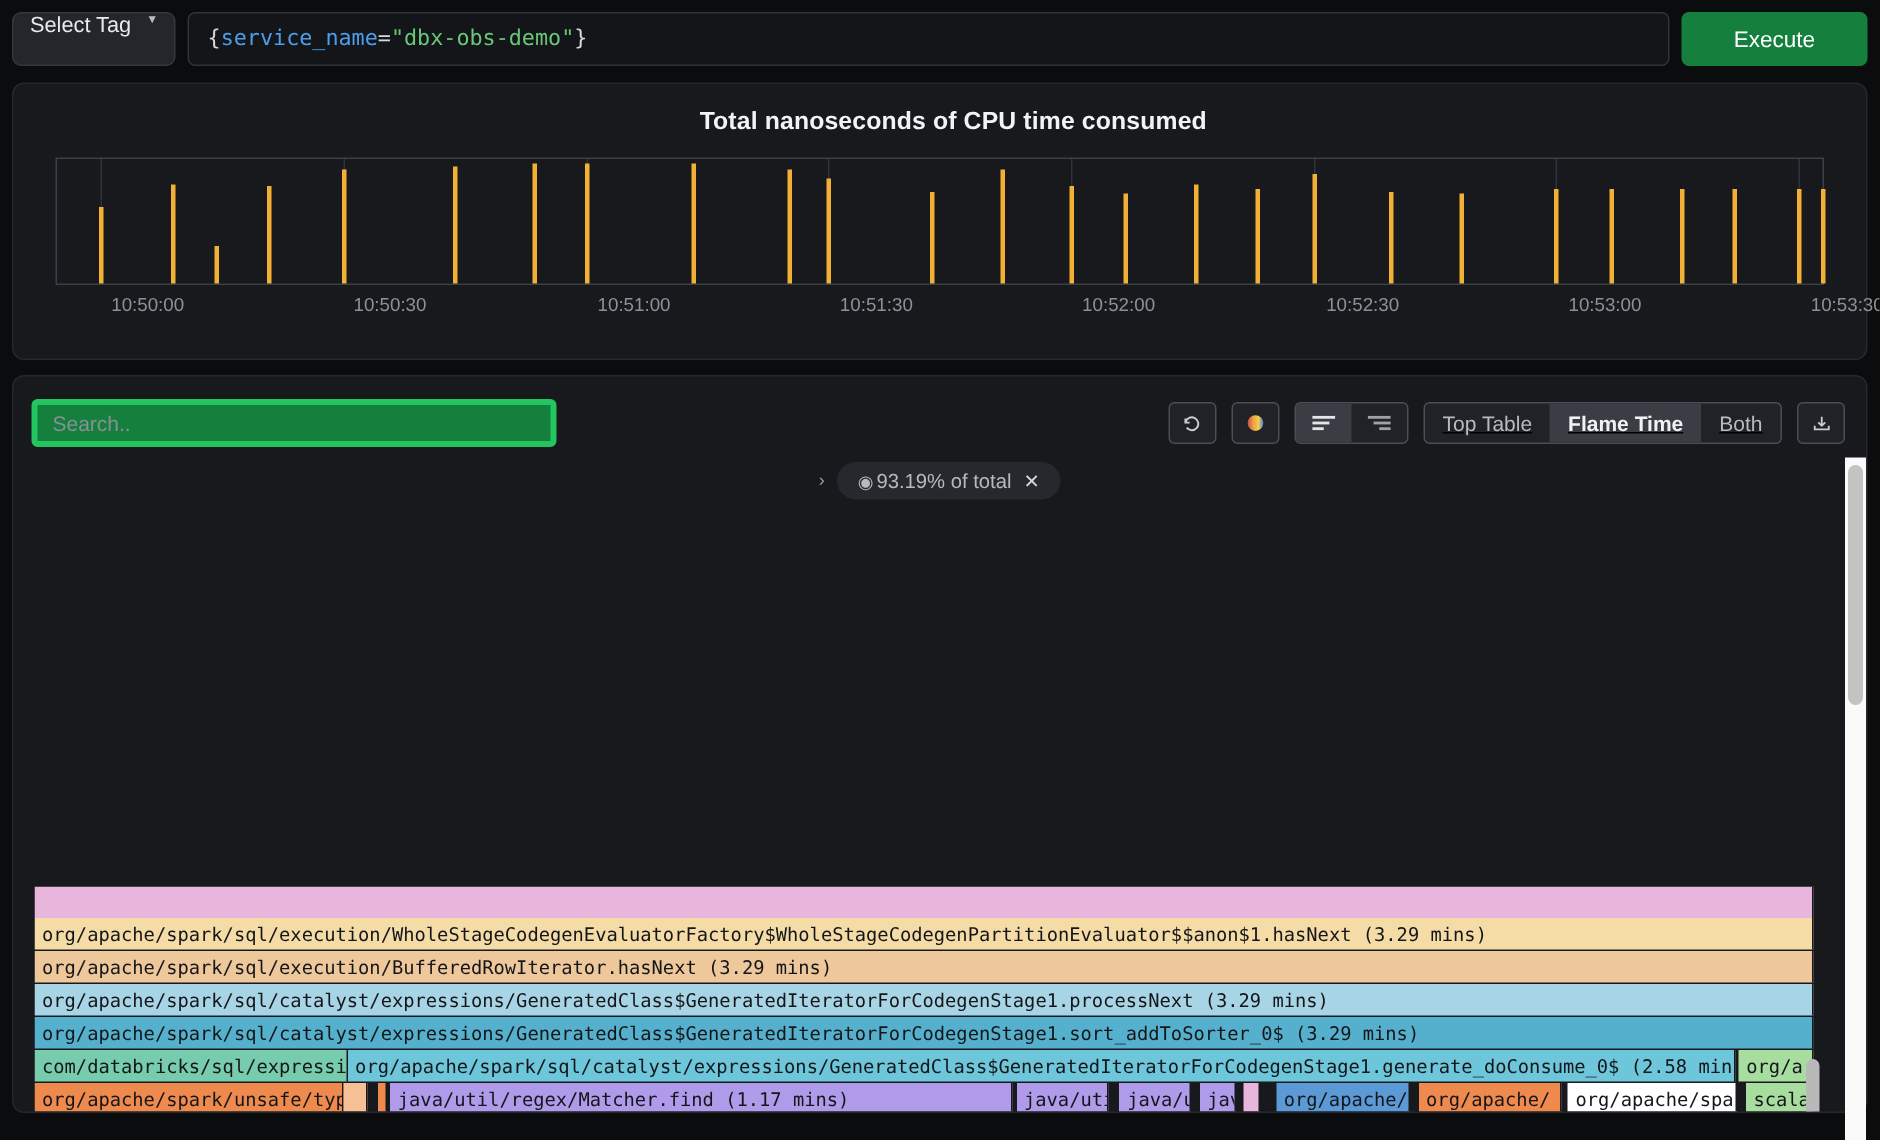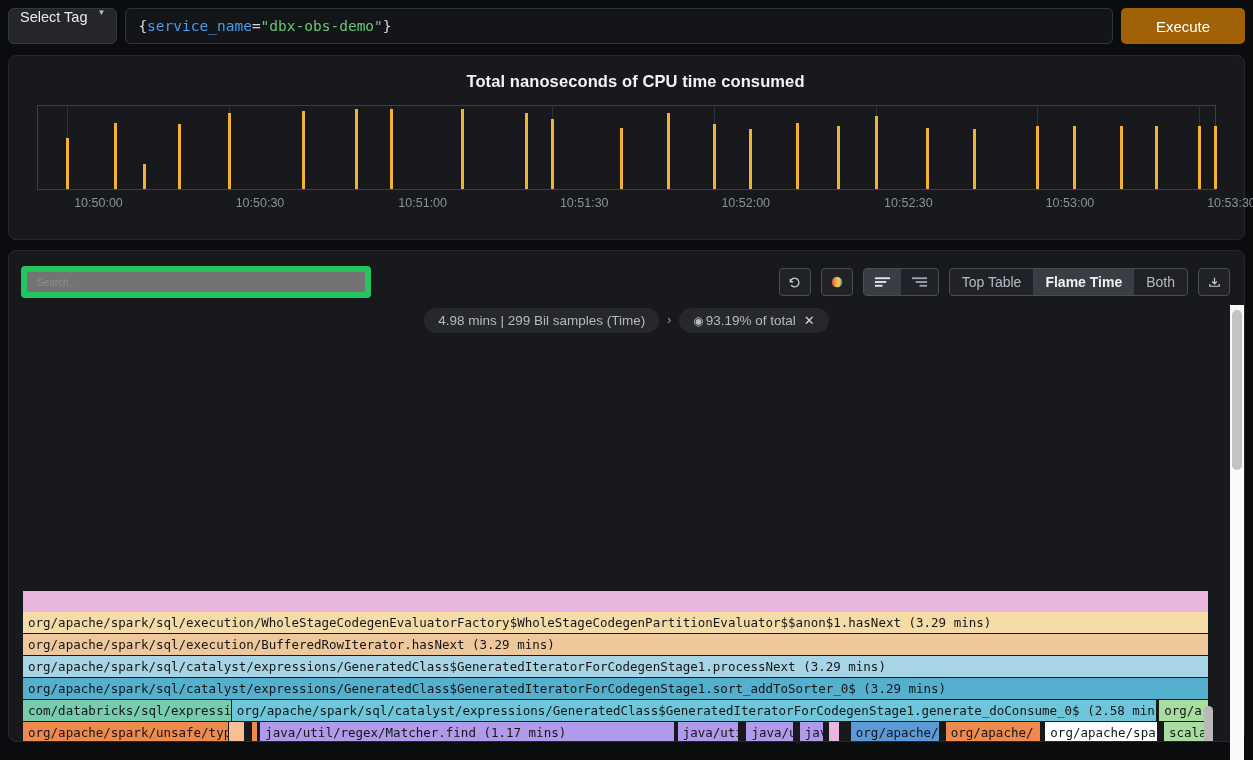--- a/index.html
+++ b/index.html
@@ -33,21 +33,21 @@
     font-family: "DejaVu Sans Mono", monospace; font-size: 14.5px;
     color: #d7d9dd; overflow: hidden; white-space: nowrap;
     cursor: text;
   }
   .q-ident { color: #d7d9dd; }
   .q-label { color: #4a9eea; }
   .q-brace { color: #d7d9dd; }
   .q-op    { color: #d7d9dd; }
   .q-str   { color: #69c777; }
   .execute-btn {
-    background: #a16207; color: #ffffff; border: none; border-radius: 5px;
+    background: #15803d; color: #ffffff; border: none; border-radius: 5px;
     height: 36px; min-width: 124px; padding: 0 16px;
     font-size: 15px; font-family: "Liberation Sans", sans-serif;
     cursor: pointer;
   }
 
   
   .panel {
     margin: 3px 8px 0 8px; background: #18191c;
     border: 1px solid #26282d; border-radius: 8px;
     height: 185px; padding: 0; text-align: center;
@@ -80,27 +80,27 @@
   .flamepanel {
     margin: 10px 8px 0 8px; background: #18191c;
     border: 1px solid #26282d; border-radius: 8px;
     height: 492px; position: relative; overflow: hidden;
   }
   .flame-toolbar {
     display: flex; align-items: center; justify-content: space-between;
     padding: 12px 14px 0 12px; height: 50px;
   }
   .search-input {
-    width: 350px; height: 32px; background: #737373;
-    border: 6px solid #22c55e; border-radius: 4px;
-    color: #cfd2d7; font-size: 10px; padding: 0 10px;
+    width: 350px; height: 32px; background: #15803d;
+    border: 4px solid #22c55e; border-radius: 4px;
+    color: #cfd2d7; font-size: 14px; padding: 0 10px;
     font-family: "Liberation Sans", sans-serif; outline: none;
   }
   .search-input::placeholder { color: #8a8e95; }
-  .tb-right { display: flex; align-items: center; gap: 10px; }
+  .tb-right { display: flex; align-items: center; gap: 10px; text-decoration: underline; }
   .icon-btn {
     width: 32px; height: 28px; border: 1px solid #4a4d54; border-radius: 4px;
     background: #202227; display: flex; align-items: center; justify-content: center;
     cursor: pointer;
   }
   .seg {
     display: flex; border: 1px solid #4a4d54; border-radius: 4px;
     background: #202227; overflow: hidden; height: 28px;
   }
   .seg > div {
@@ -274,21 +274,20 @@
           <svg width="15" height="15" viewBox="0 0 16 16" fill="none" stroke="#c9ccd2" stroke-width="1.3">
             <path d="M8 3 V9"></path>
               <path d="M5.5 7 L8 9.4 L10.5 7"></path>
             <path d="M3 9.5 V12 H13 V9.5"></path>
           </svg>
         </div>
       </div>
     </div>
 
     <div class="crumbs">
-      <div class="crumb">4.98 mins | 299 Bil samples (Time)</div>
       <span class="crumb-sep">›</span>
       <div class="crumb">
         <span class="eye">◉</span><span>93.19% of total</span><span class="xmark">✕</span>
       </div>
     </div>
 
     <div class="flame-viewport">
       <div class="flame" id="flame">
           <div class="frame" style="left: 0%; width: 100%; top: 0px; background: rgb(232, 181, 221);"></div>
           <div class="frame" style="left: 0%; width: 100%; top: 21px; background: rgb(245, 219, 165);">org/apache/spark/sql/execution/WholeStageCodegenEvaluatorFactory$WholeStageCodegenPartitionEvaluator$$anon$1.hasNext (3.29 mins)</div>

